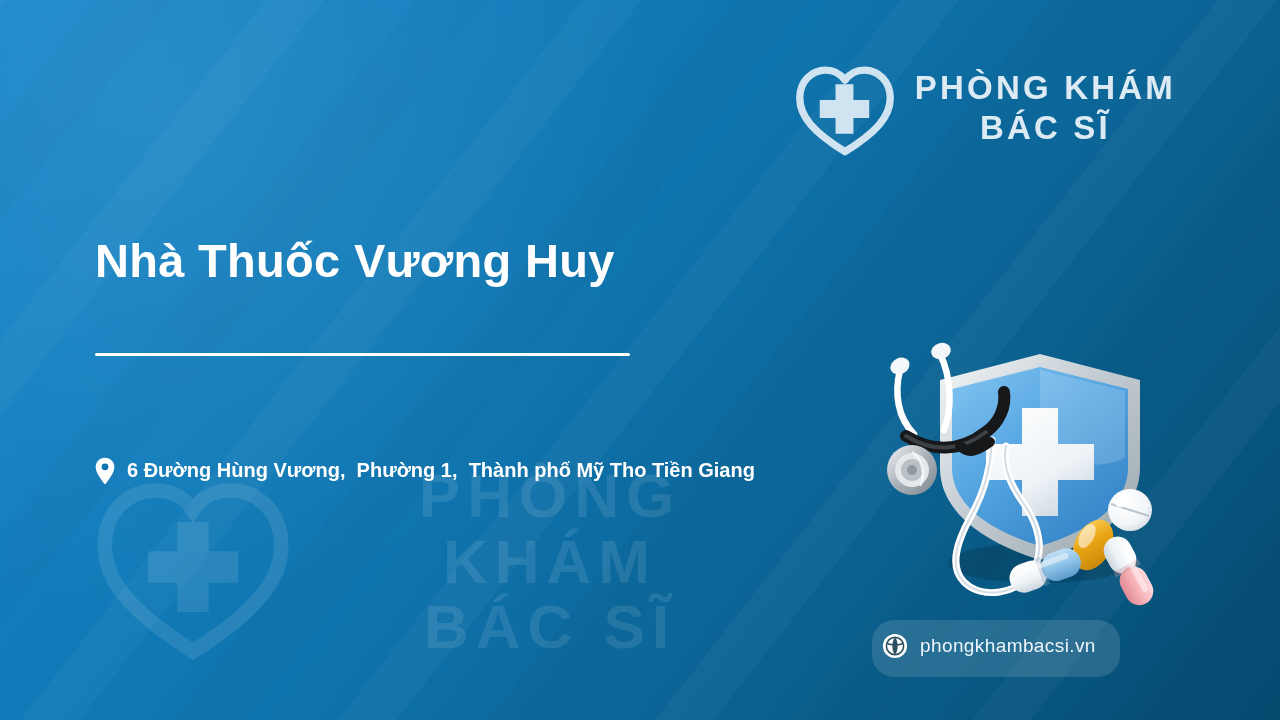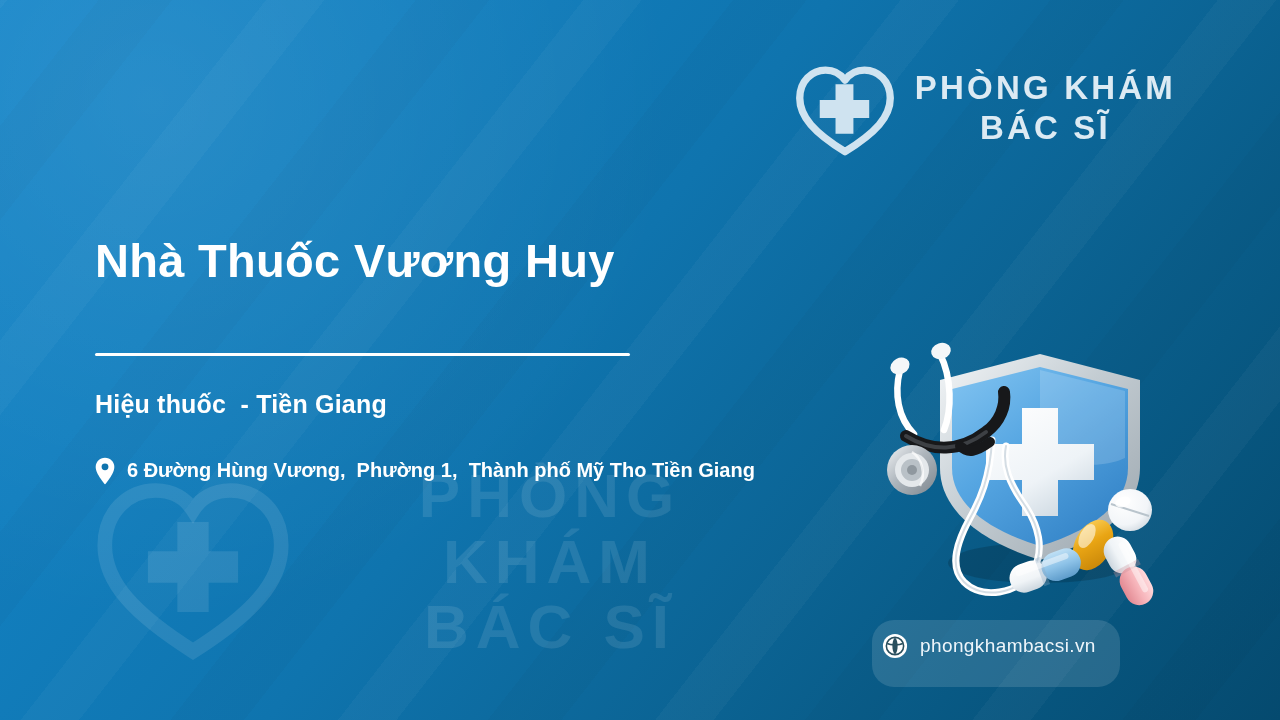--- a/index.html
+++ b/index.html
@@ -145,21 +145,21 @@
     white-space: pre-wrap;
     max-width: 660px;
   }
 
   
   .site-pill {
     position: absolute;
     left: 872px;
     top: 620px;
     height: 51px;
-    padding: 0 24px 16px 10px;
+    padding: 0 24px 6px 10px;
     display: flex;
     align-items: center;
     gap: 12px;
     background: rgba(255,255,255,0.13);
     border-radius: 22px;
   }
   .globe-icon { width: 26px; height: 26px; flex: none; }
   .site-label {
     color: #eef5fa;
     font-size: 19px;
@@ -202,21 +202,20 @@
       <path d="M82 50 h34 v30 h30 v34 h-30 v30 h-34 v-30 h-30 v-34 h30 Z" fill="#cfe3f0"></path>
     </svg>
     <div class="brand-text">
       <div class="brand-l1">PHÒNG KHÁM</div>
       <div class="brand-l2">BÁC SĨ</div>
     </div>
   </div>
 
   <h1 class="title">Nhà Thuốc Vương Huy</h1>
   <div class="divider"></div>
-  <div class="subtitle">Hiệu thuốc  - Tiền Giang</div>
 
   <div class="address-row">
     <svg class="pin-icon" viewBox="0 0 24 33">
       <path d="M12 0.5 C5.7 0.5 0.8 5.4 0.8 11.6 C0.8 20.1 12 32.5 12 32.5 C12 32.5 23.2 20.1 23.2 11.6 C23.2 5.4 18.3 0.5 12 0.5 Z" fill="#ffffff"></path>
       <circle cx="12" cy="11.5" r="4.1" fill="#0f74ae"></circle>
     </svg>
     <div class="address-text">6 Đường Hùng Vương,  Phường 1,  Thành phố Mỹ Tho Tiền Giang</div>
   </div>
 
   <div class="site-pill">

